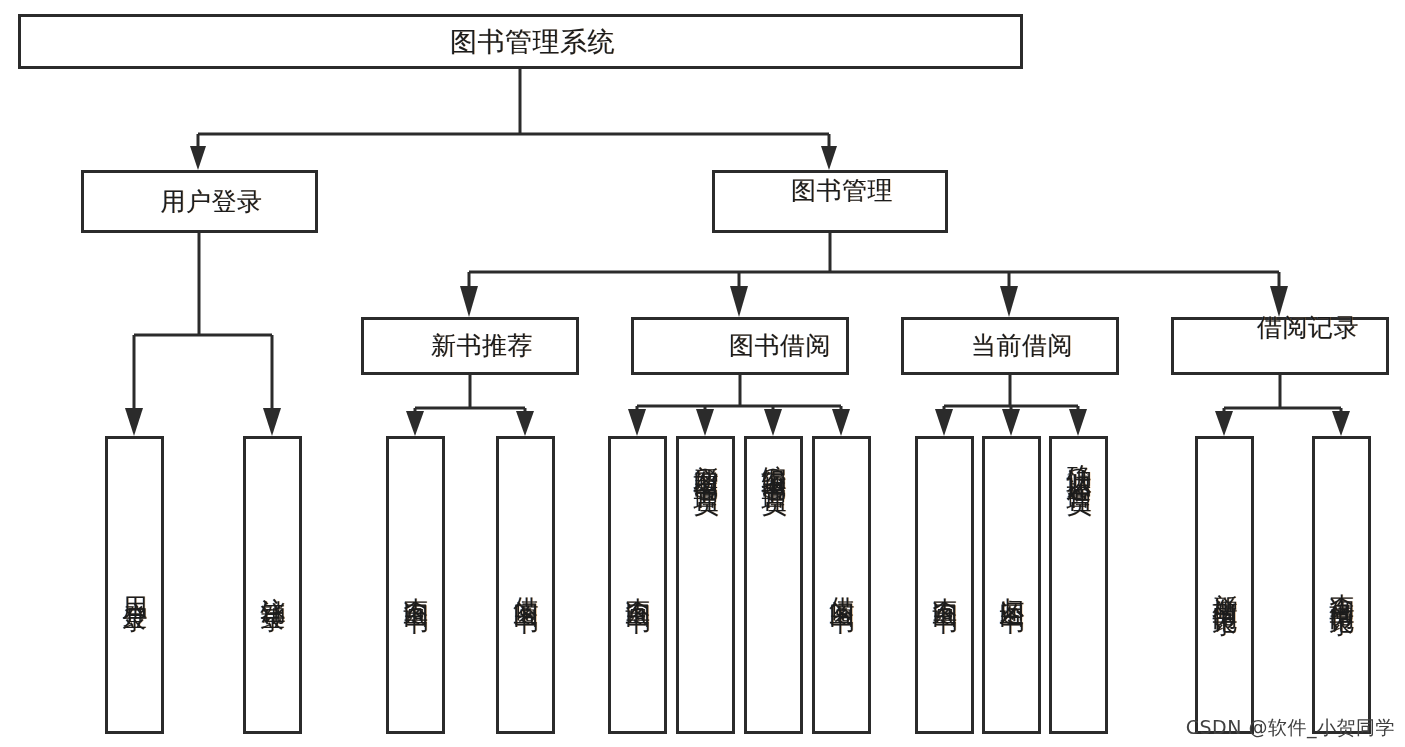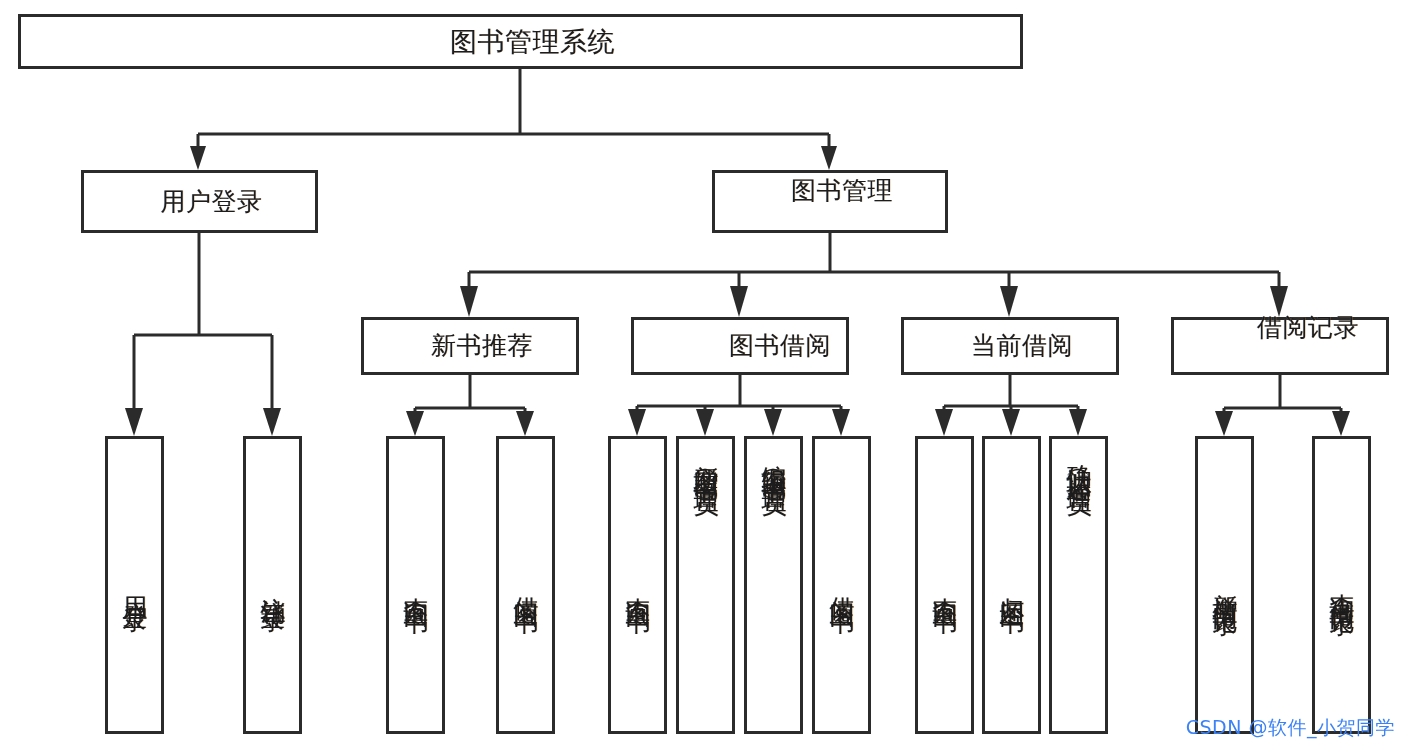--- a/index.html
+++ b/index.html
@@ -84,21 +84,21 @@
     text-orientation: upright;
     letter-spacing: 4px;
     text-align: center;
     white-space: nowrap;
   }
   .watermark {
     position: absolute;
     right: 10px;
     bottom: 6px;
     font-size: 19px;
-    color: #3b82f6;
+    color: #404040;
     font-family: "DejaVu Sans", "Liberation Sans", sans-serif;
     letter-spacing: 0.5px;
     white-space: nowrap;
     pointer-events: none;
   }
 </style>
 </head>
 <body>
 
 <div id="diagram-root">

